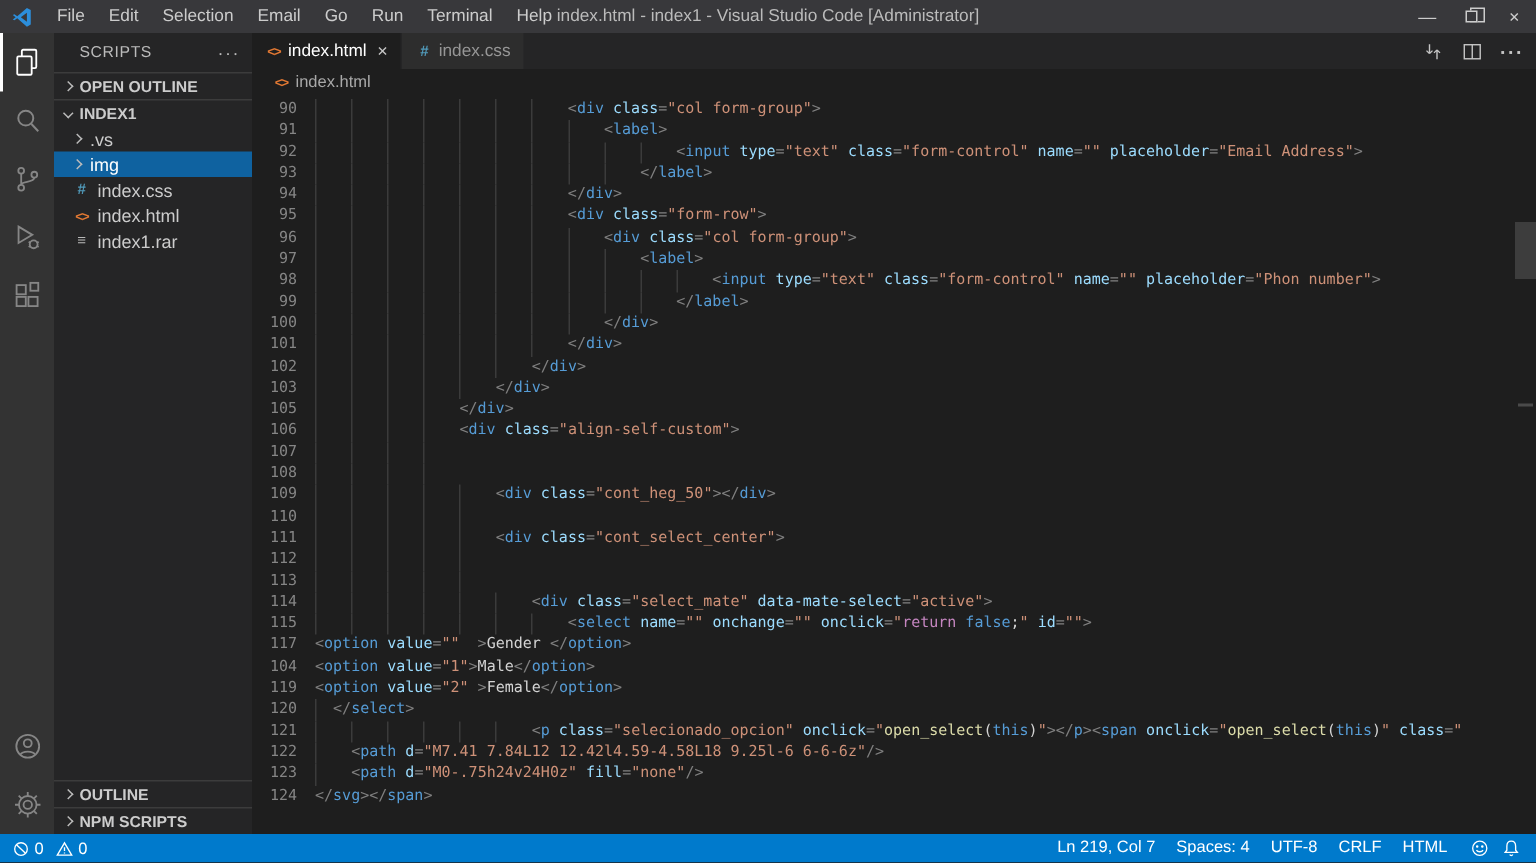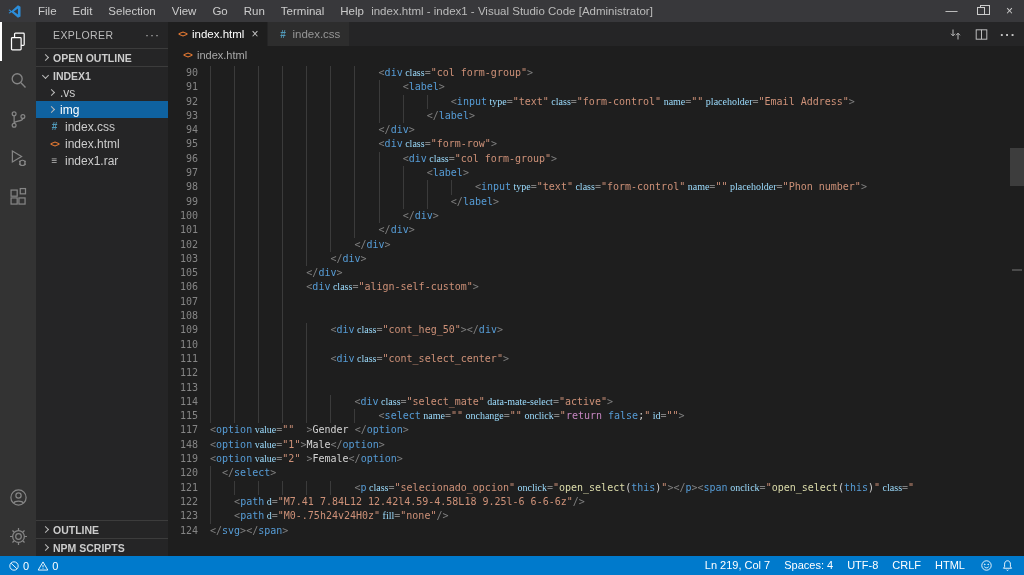--- a/index.html
+++ b/index.html
@@ -67,21 +67,21 @@
   .breadcrumbs { height:18px; display:flex; align-items:center; padding-left:14px;
     font-size:11px; color:#A9A9A9; flex:0 0 18px; }
   .breadcrumbs .fi { margin-right:4px; }
 
   .code { flex:1; position:relative; overflow:hidden; padding-top:2px;
     font-family:"DejaVu Sans Mono", monospace; font-size:10px; line-height:14.3px; }
   .cl { height:14.3px; white-space:pre; }
   .ln { display:inline-block; width:30px; text-align:right; color:#858585; margin-right:12px; }
   .lc { position:relative; display:inline-block; white-space:pre; height:14.3px; vertical-align:top; }
   .g { position:absolute; top:0; bottom:0; width:1px; background:#3B3B3B; }
-  .tk-p { color:#808080; } .tk-t { color:#569CD6; } .tk-a { color:#9CDCFE;font-family:Liberation Serif, serif; }
+  .tk-p { color:#808080; } .tk-t { color:#569CD6; } .tk-a { color:#9CDCFE; }
   .tk-s { color:#CE9178; } .tk-x { color:#D4D4D4; } .tk-k { color:#C586C0; }
   .tk-c { color:#569CD6; } .tk-f { color:#DCDCAA; }
   .scroll-thumb { position:absolute; right:0; top:84px; width:14px; height:38px;
     background:rgba(121,121,121,0.35); }
   .ovr-mark { position:absolute; right:2px; top:205px; width:10px; height:2px; background:#4A4A4A; }
 
   
   .statusbar { height:19px; background:#007ACC; color:#FFFFFF; display:flex; align-items:center;
     font-size:11px; flex:0 0 19px; }
   .st-left { display:flex; align-items:center; padding-left:8px; }
@@ -100,21 +100,21 @@
   <div class="titlebar">
     <span class="logo">
       <svg viewBox="0 0 24 24">
           <path fill="#2C8EDB" d="M17.5 2 L7.2 11 4.2 8.7 2.4 9.6 5.5 12 2.4 14.4 4.2 15.3 7.2 13 17.5 22 21.6 19.8 21.6 4.2 Z M17.5 7.2 v9.6 L11 12 Z"></path>
         </svg>
     </span>
     <div class="menubar" id="menubar">
         <span class="menu-item">File</span>
         <span class="menu-item">Edit</span>
         <span class="menu-item">Selection</span>
-        <span class="menu-item">View</span>
+        <span class="menu-item">Email</span>
         <span class="menu-item">Go</span>
         <span class="menu-item">Run</span>
         <span class="menu-item">Terminal</span>
         <span class="menu-item">Help</span>
       </div>
     <div class="wtitle">index.html - index1 - Visual Studio Code [Administrator]</div>
     <div class="wctrl">
       <span>—</span>
       <span><i class="restore-glyph"></i></span>
       <span>×</span>
@@ -171,21 +171,21 @@
         <svg viewBox="0 0 24 24" fill="none" stroke="currentColor" stroke-width="1.4">
             <circle cx="12" cy="12" r="3.2"></circle>
             <circle cx="12" cy="12" r="6.7"></circle>
             <path d="M12 2.3 V5.3 M12 18.7 V21.7 M2.3 12 H5.3 M18.7 12 H21.7 M5.1 5.1 L7.2 7.2 M16.8 16.8 L18.9 18.9 M18.9 5.1 L16.8 7.2 M7.2 16.8 L5.1 18.9"></path>
           </svg>
       </div>
     </div>
 
     <div class="sidebar">
       <div class="sb-title">
-        <span>EXPLORER</span>
+        <span>SCRIPTS</span>
         <span class="sb-more">···</span>
       </div>
       <div class="sb-section">
         <i class="chev right"></i>
         <span>OPEN OUTLINE</span>
       </div>
       <div class="sb-section">
         <i class="chev down"></i>
         <span>INDEX1</span>
       </div>
@@ -277,21 +277,21 @@
             <div class="cl"><span class="ln">107</span><span class="lc"><i class="g" style="left: 0ch;"></i><i class="g" style="left: 4ch;"></i><i class="g" style="left: 8ch;"></i><i class="g" style="left: 12ch;"></i></span></div>
             <div class="cl"><span class="ln">108</span><span class="lc"><i class="g" style="left: 0ch;"></i><i class="g" style="left: 4ch;"></i><i class="g" style="left: 8ch;"></i><i class="g" style="left: 12ch;"></i></span></div>
             <div class="cl"><span class="ln">109</span><span class="lc"><i class="g" style="left: 0ch;"></i><i class="g" style="left: 4ch;"></i><i class="g" style="left: 8ch;"></i><i class="g" style="left: 12ch;"></i><i class="g" style="left: 16ch;"></i>                    <span class="tk-p">&lt;</span><span class="tk-t">div</span><span class="tk-a"> class</span><span class="tk-p">=</span><span class="tk-s">"cont_heg_50"</span><span class="tk-p">&gt;</span><span class="tk-p">&lt;/</span><span class="tk-t">div</span><span class="tk-p">&gt;</span></span></div>
             <div class="cl"><span class="ln">110</span><span class="lc"><i class="g" style="left: 0ch;"></i><i class="g" style="left: 4ch;"></i><i class="g" style="left: 8ch;"></i><i class="g" style="left: 12ch;"></i><i class="g" style="left: 16ch;"></i></span></div>
             <div class="cl"><span class="ln">111</span><span class="lc"><i class="g" style="left: 0ch;"></i><i class="g" style="left: 4ch;"></i><i class="g" style="left: 8ch;"></i><i class="g" style="left: 12ch;"></i><i class="g" style="left: 16ch;"></i>                    <span class="tk-p">&lt;</span><span class="tk-t">div</span><span class="tk-a"> class</span><span class="tk-p">=</span><span class="tk-s">"cont_select_center"</span><span class="tk-p">&gt;</span></span></div>
             <div class="cl"><span class="ln">112</span><span class="lc"><i class="g" style="left: 0ch;"></i><i class="g" style="left: 4ch;"></i><i class="g" style="left: 8ch;"></i><i class="g" style="left: 12ch;"></i><i class="g" style="left: 16ch;"></i></span></div>
             <div class="cl"><span class="ln">113</span><span class="lc"><i class="g" style="left: 0ch;"></i><i class="g" style="left: 4ch;"></i><i class="g" style="left: 8ch;"></i><i class="g" style="left: 12ch;"></i><i class="g" style="left: 16ch;"></i></span></div>
             <div class="cl"><span class="ln">114</span><span class="lc"><i class="g" style="left: 0ch;"></i><i class="g" style="left: 4ch;"></i><i class="g" style="left: 8ch;"></i><i class="g" style="left: 12ch;"></i><i class="g" style="left: 16ch;"></i><i class="g" style="left: 20ch;"></i>                        <span class="tk-p">&lt;</span><span class="tk-t">div</span><span class="tk-a"> class</span><span class="tk-p">=</span><span class="tk-s">"select_mate"</span><span class="tk-a"> data-mate-select</span><span class="tk-p">=</span><span class="tk-s">"active"</span><span class="tk-p">&gt;</span></span></div>
             <div class="cl"><span class="ln">115</span><span class="lc"><i class="g" style="left: 0ch;"></i><i class="g" style="left: 4ch;"></i><i class="g" style="left: 8ch;"></i><i class="g" style="left: 12ch;"></i><i class="g" style="left: 16ch;"></i><i class="g" style="left: 20ch;"></i><i class="g" style="left: 24ch;"></i>                            <span class="tk-p">&lt;</span><span class="tk-t">select</span><span class="tk-a"> name</span><span class="tk-p">=</span><span class="tk-s">""</span><span class="tk-a"> onchange</span><span class="tk-p">=</span><span class="tk-s">""</span><span class="tk-a"> onclick</span><span class="tk-p">=</span><span class="tk-s">"</span><span class="tk-k">return</span><span class="tk-c"> false</span><span class="tk-x">;</span><span class="tk-s">"</span><span class="tk-a"> id</span><span class="tk-p">=</span><span class="tk-s">""</span><span class="tk-p">&gt;</span></span></div>
             <div class="cl"><span class="ln">117</span><span class="lc"><span class="tk-p">&lt;</span><span class="tk-t">option</span><span class="tk-a"> value</span><span class="tk-p">=</span><span class="tk-s">""</span><span class="tk-x">  </span><span class="tk-p">&gt;</span><span class="tk-x">Gender </span><span class="tk-p">&lt;/</span><span class="tk-t">option</span><span class="tk-p">&gt;</span></span></div>
-            <div class="cl"><span class="ln">148</span><span class="lc"><span class="tk-p">&lt;</span><span class="tk-t">option</span><span class="tk-a"> value</span><span class="tk-p">=</span><span class="tk-s">"1"</span><span class="tk-p">&gt;</span><span class="tk-x">Male</span><span class="tk-p">&lt;/</span><span class="tk-t">option</span><span class="tk-p">&gt;</span></span></div>
+            <div class="cl"><span class="ln">104</span><span class="lc"><span class="tk-p">&lt;</span><span class="tk-t">option</span><span class="tk-a"> value</span><span class="tk-p">=</span><span class="tk-s">"1"</span><span class="tk-p">&gt;</span><span class="tk-x">Male</span><span class="tk-p">&lt;/</span><span class="tk-t">option</span><span class="tk-p">&gt;</span></span></div>
             <div class="cl"><span class="ln">119</span><span class="lc"><span class="tk-p">&lt;</span><span class="tk-t">option</span><span class="tk-a"> value</span><span class="tk-p">=</span><span class="tk-s">"2"</span><span class="tk-x"> </span><span class="tk-p">&gt;</span><span class="tk-x">Female</span><span class="tk-p">&lt;/</span><span class="tk-t">option</span><span class="tk-p">&gt;</span></span></div>
             <div class="cl"><span class="ln">120</span><span class="lc"><i class="g" style="left: 0ch;"></i>  <span class="tk-p">&lt;/</span><span class="tk-t">select</span><span class="tk-p">&gt;</span></span></div>
             <div class="cl"><span class="ln">121</span><span class="lc"><i class="g" style="left: 0ch;"></i><i class="g" style="left: 4ch;"></i><i class="g" style="left: 8ch;"></i><i class="g" style="left: 12ch;"></i><i class="g" style="left: 16ch;"></i><i class="g" style="left: 20ch;"></i>                        <span class="tk-p">&lt;</span><span class="tk-t">p</span><span class="tk-a"> class</span><span class="tk-p">=</span><span class="tk-s">"selecionado_opcion"</span><span class="tk-a"> onclick</span><span class="tk-p">=</span><span class="tk-s">"</span><span class="tk-f">open_select</span><span class="tk-x">(</span><span class="tk-c">this</span><span class="tk-x">)</span><span class="tk-s">"</span><span class="tk-p">&gt;</span><span class="tk-p">&lt;/</span><span class="tk-t">p</span><span class="tk-p">&gt;</span><span class="tk-p">&lt;</span><span class="tk-t">span</span><span class="tk-a"> onclick</span><span class="tk-p">=</span><span class="tk-s">"</span><span class="tk-f">open_select</span><span class="tk-x">(</span><span class="tk-c">this</span><span class="tk-x">)</span><span class="tk-s">"</span><span class="tk-a"> class</span><span class="tk-p">=</span><span class="tk-s">"</span></span></div>
             <div class="cl"><span class="ln">122</span><span class="lc"><i class="g" style="left: 0ch;"></i>    <span class="tk-p">&lt;</span><span class="tk-t">path</span><span class="tk-a"> d</span><span class="tk-p">=</span><span class="tk-s">"M7.41 7.84L12 12.42l4.59-4.58L18 9.25l-6 6-6-6z"</span><span class="tk-p">/&gt;</span></span></div>
             <div class="cl"><span class="ln">123</span><span class="lc"><i class="g" style="left: 0ch;"></i>    <span class="tk-p">&lt;</span><span class="tk-t">path</span><span class="tk-a"> d</span><span class="tk-p">=</span><span class="tk-s">"M0-.75h24v24H0z"</span><span class="tk-a"> fill</span><span class="tk-p">=</span><span class="tk-s">"none"</span><span class="tk-p">/&gt;</span></span></div>
             <div class="cl"><span class="ln">124</span><span class="lc"><span class="tk-p">&lt;/</span><span class="tk-t">svg</span><span class="tk-p">&gt;</span><span class="tk-p">&lt;/</span><span class="tk-t">span</span><span class="tk-p">&gt;</span></span></div>
           </div>
         <div class="scroll-thumb"></div>
         <div class="ovr-mark"></div>
       </div>

